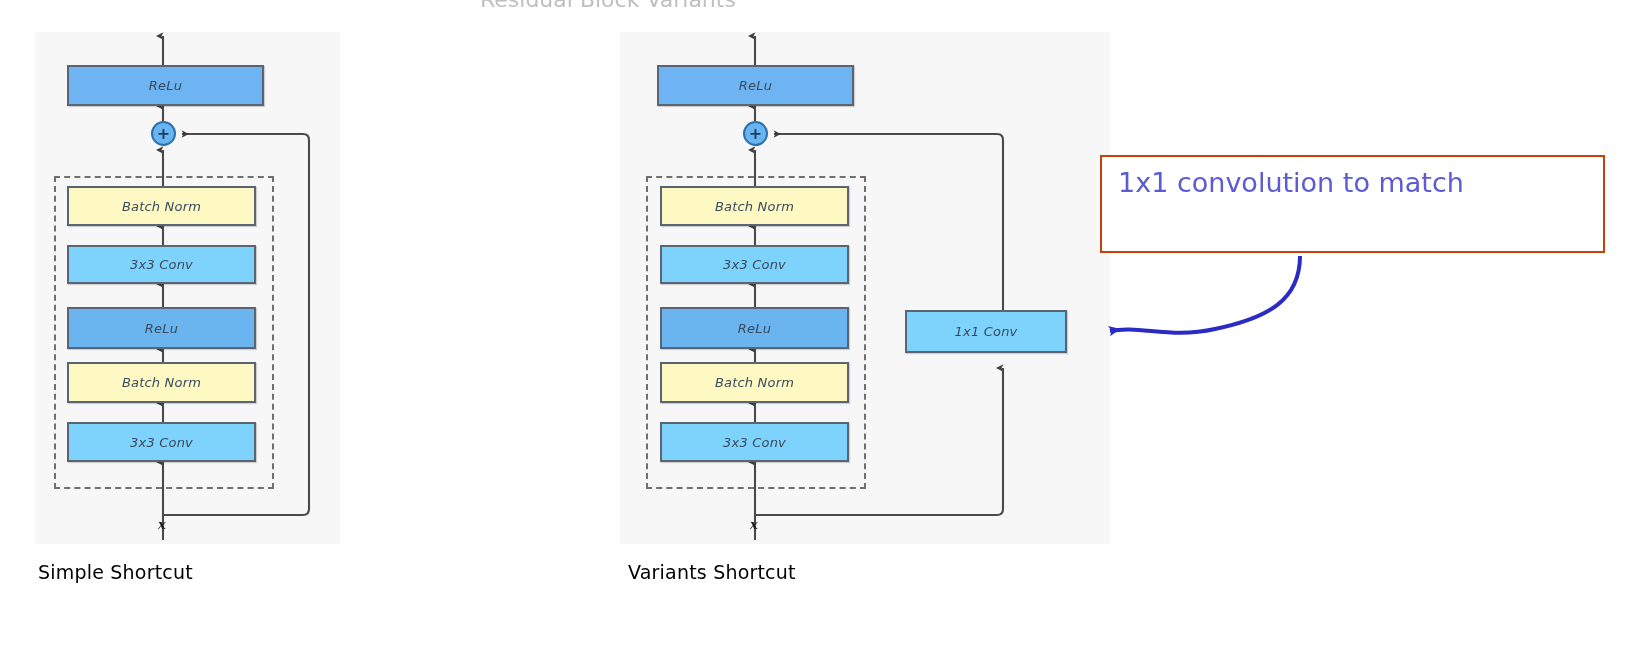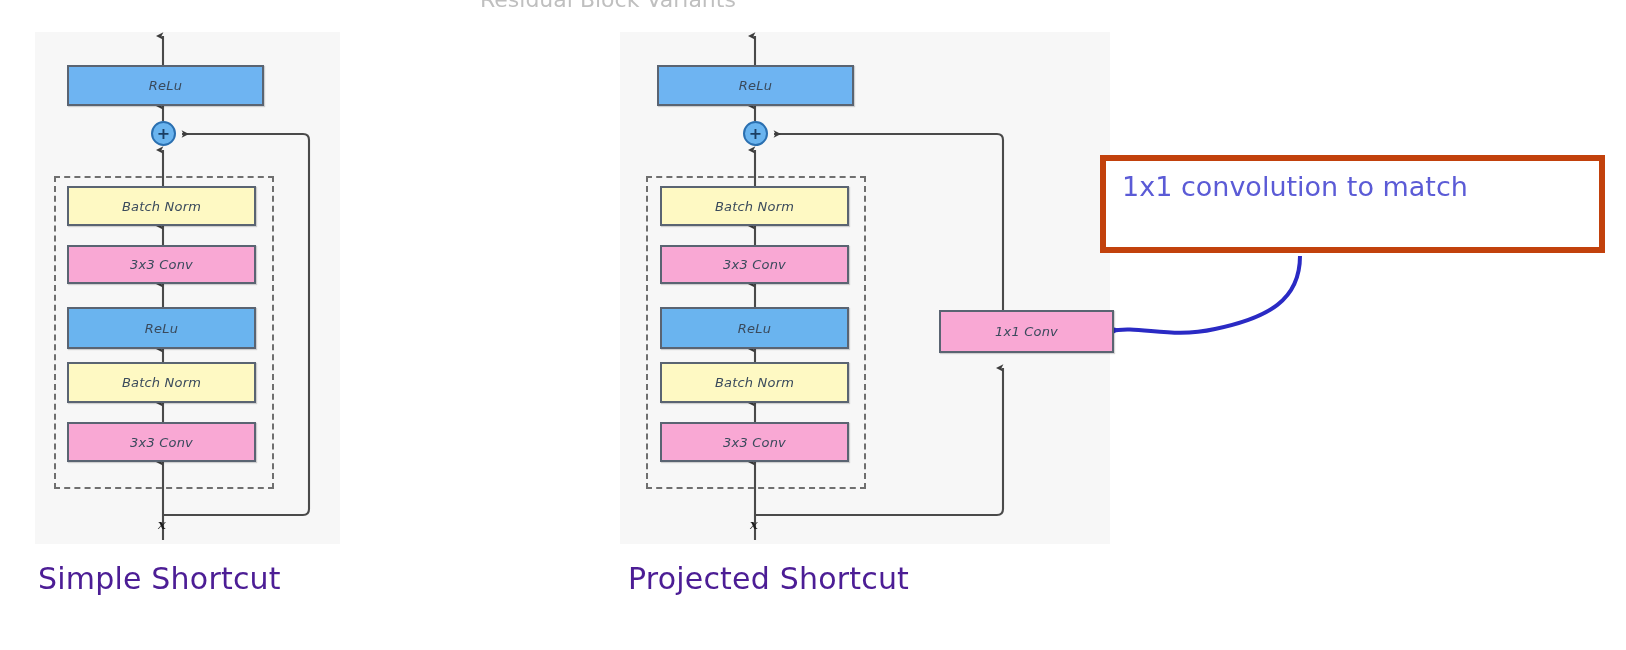--- a/index.html
+++ b/index.html
@@ -49,21 +49,21 @@
     justify-content: center;
     font-size: 13px;
     color: #3a4a5c;
     letter-spacing: 0.2px;
     white-space: nowrap;
     box-shadow: 1px 1px 1px rgba(0,0,0,0.16);
     font-style: italic;
   }
   .block.relu-strong { background: #6eb4f2; }
   .block.relu-mid    { background: #6ab4ef; }
-  .block.conv        { background: #f9a8d4; }
+  .block.conv        { background: #7dd3fc; }
   .block.bn          { background: #fef9c3; }
 
   
   .dashed-group {
     position: absolute;
     box-sizing: border-box;
     border: 2px dashed #6f6f6f;
     background: transparent;
   }
 
@@ -91,35 +91,35 @@
     font-family: "DejaVu Serif", "Liberation Serif", serif;
     font-style: italic;
     font-weight: bold;
     font-size: 13px;
     color: #1d1d1d;
   }
 
   
   .caption {
     position: absolute;
-    font-size: 30px;
-    color: #4c1d95;
+    font-size: 19px;
+    color: #000000;
     letter-spacing: 0.2px;
     white-space: nowrap;
   }
 
   
   #annotation-box {
     position: absolute;
     left: 1100px;
     top: 155px;
     width: 505px;
     height: 98px;
     box-sizing: border-box;
-    border: 6px solid #c2410c;
+    border: 2px solid #c2410c;
     background: #ffffff;
     padding: 10px 14px 0 16px;
     color: #5b5bd6;
     font-size: 27px;
     line-height: 1.22;
   }
 
   
   #clipped-header {
     position: absolute;
@@ -225,24 +225,24 @@
     <div class="block bn" style="left:660px; top:186px; width:189px; height:40px;">Batch Norm</div>
 
     <div class="block conv" style="left:660px; top:245px; width:189px; height:39px;">3x3 Conv</div>
 
     <div class="block relu-mid" style="left:660px; top:307px; width:189px; height:42px;">ReLu</div>
 
     <div class="block bn" style="left:660px; top:362px; width:189px; height:41px;">Batch Norm</div>
 
     <div class="block conv" style="left:660px; top:422px; width:189px; height:40px;">3x3 Conv</div>
 
-    <div class="block conv" style="left:905px; top:310px; width:175px; height:43px;margin-left:34px;">1x1 Conv</div>
+    <div class="block conv" style="left:905px; top:310px; width:162px; height:43px;">1x1 Conv</div>
 
     <div class="x-label" style="left:750px; top:517px;">x</div>
 
-    <div class="caption" style="left:628px; top:561px;">Projected Shortcut</div>
+    <div class="caption" style="left:628px; top:561px;">Variants Shortcut</div>
   </div>
 
   <div id="annotation-box">
     <div>1x1 convolution to match</div>
   </div>
 
 </div>
 
 </body></html>

